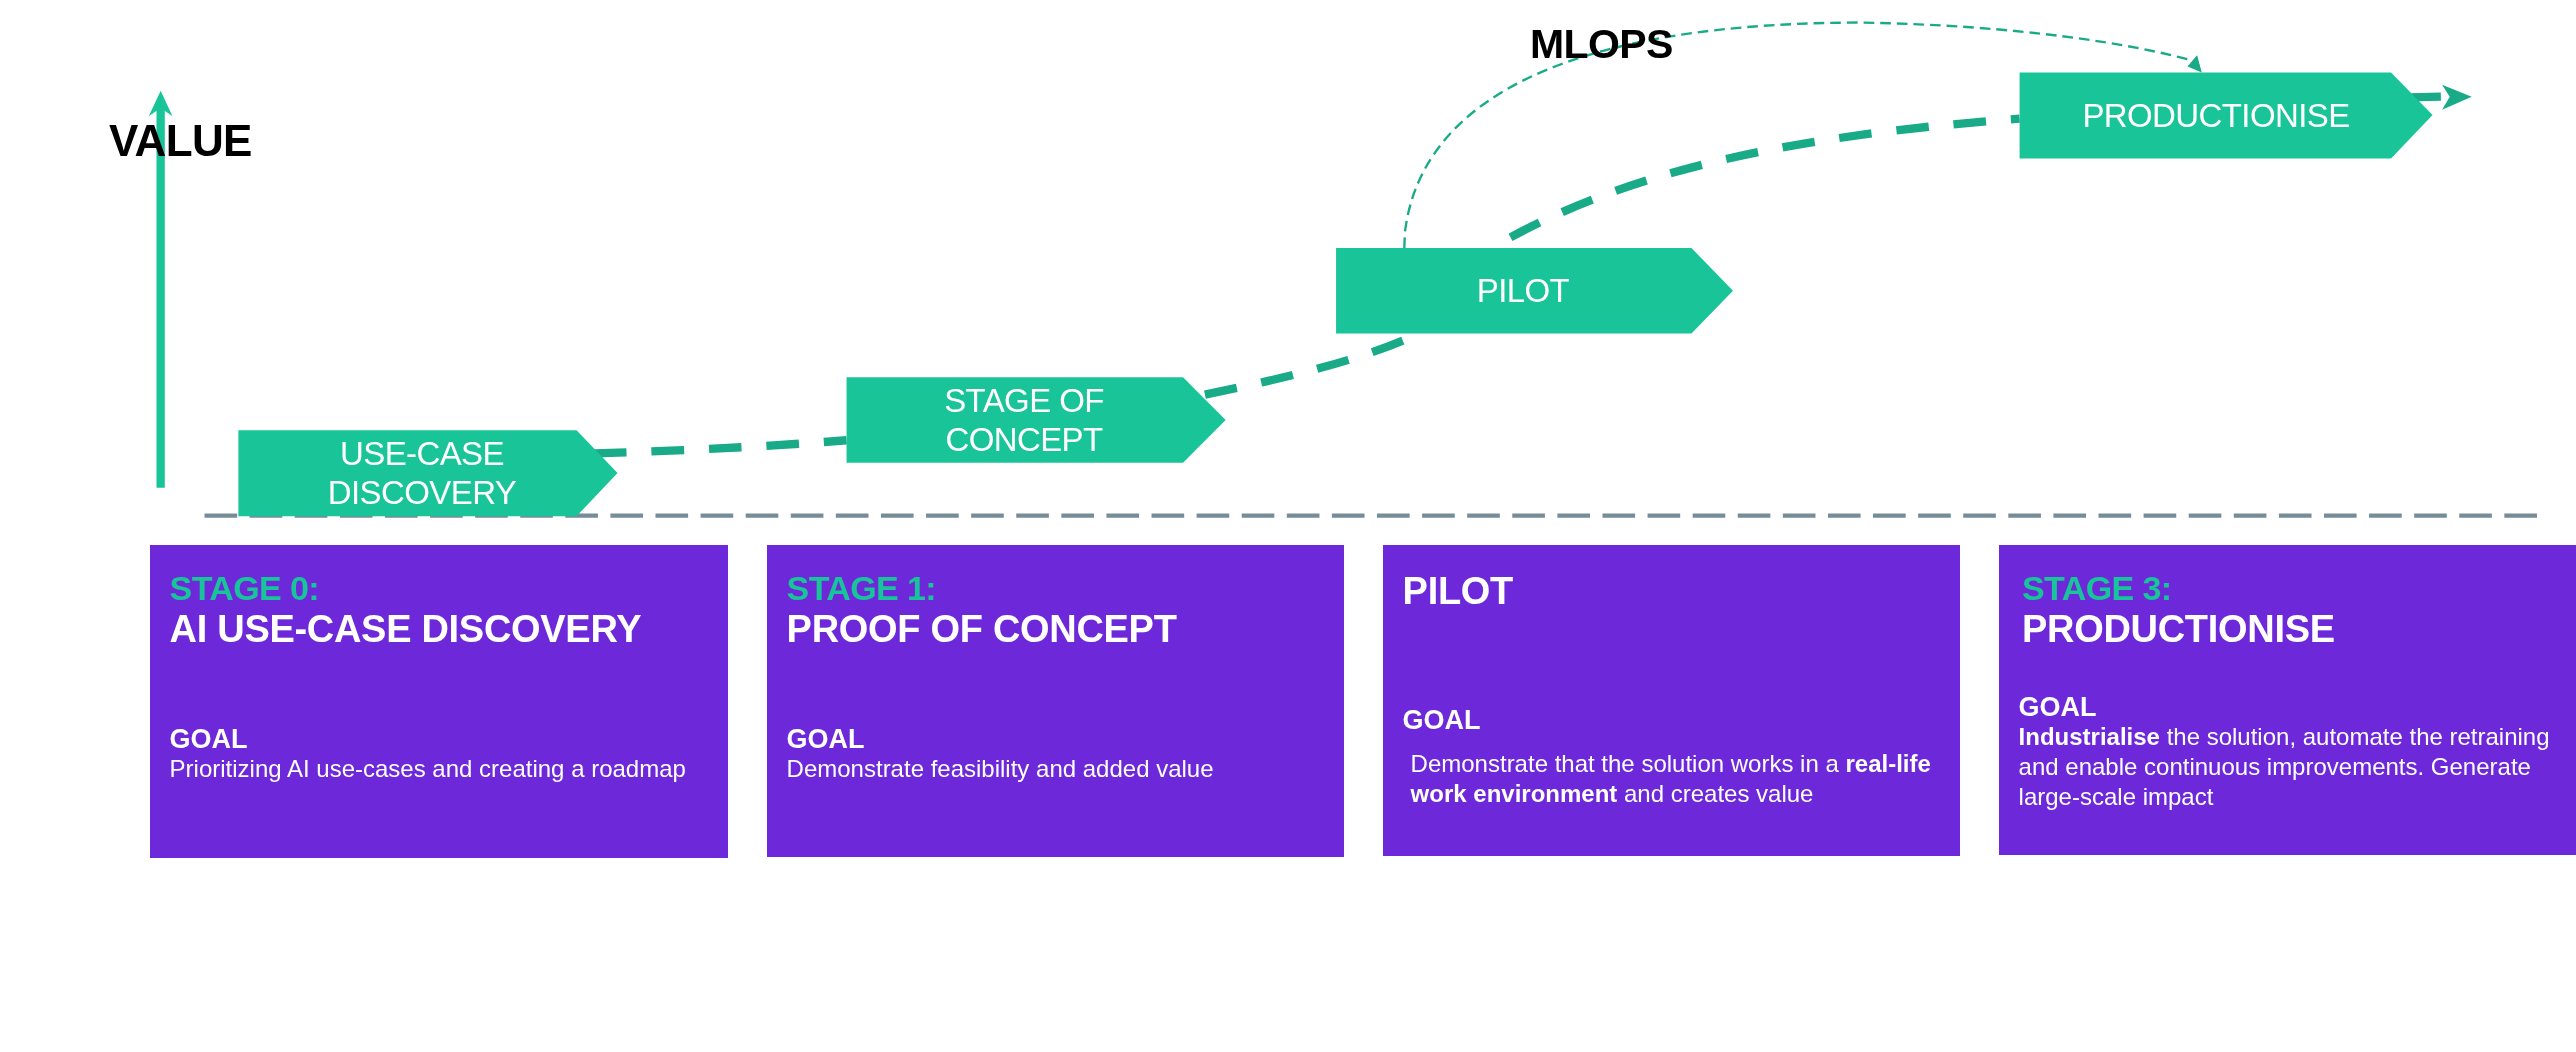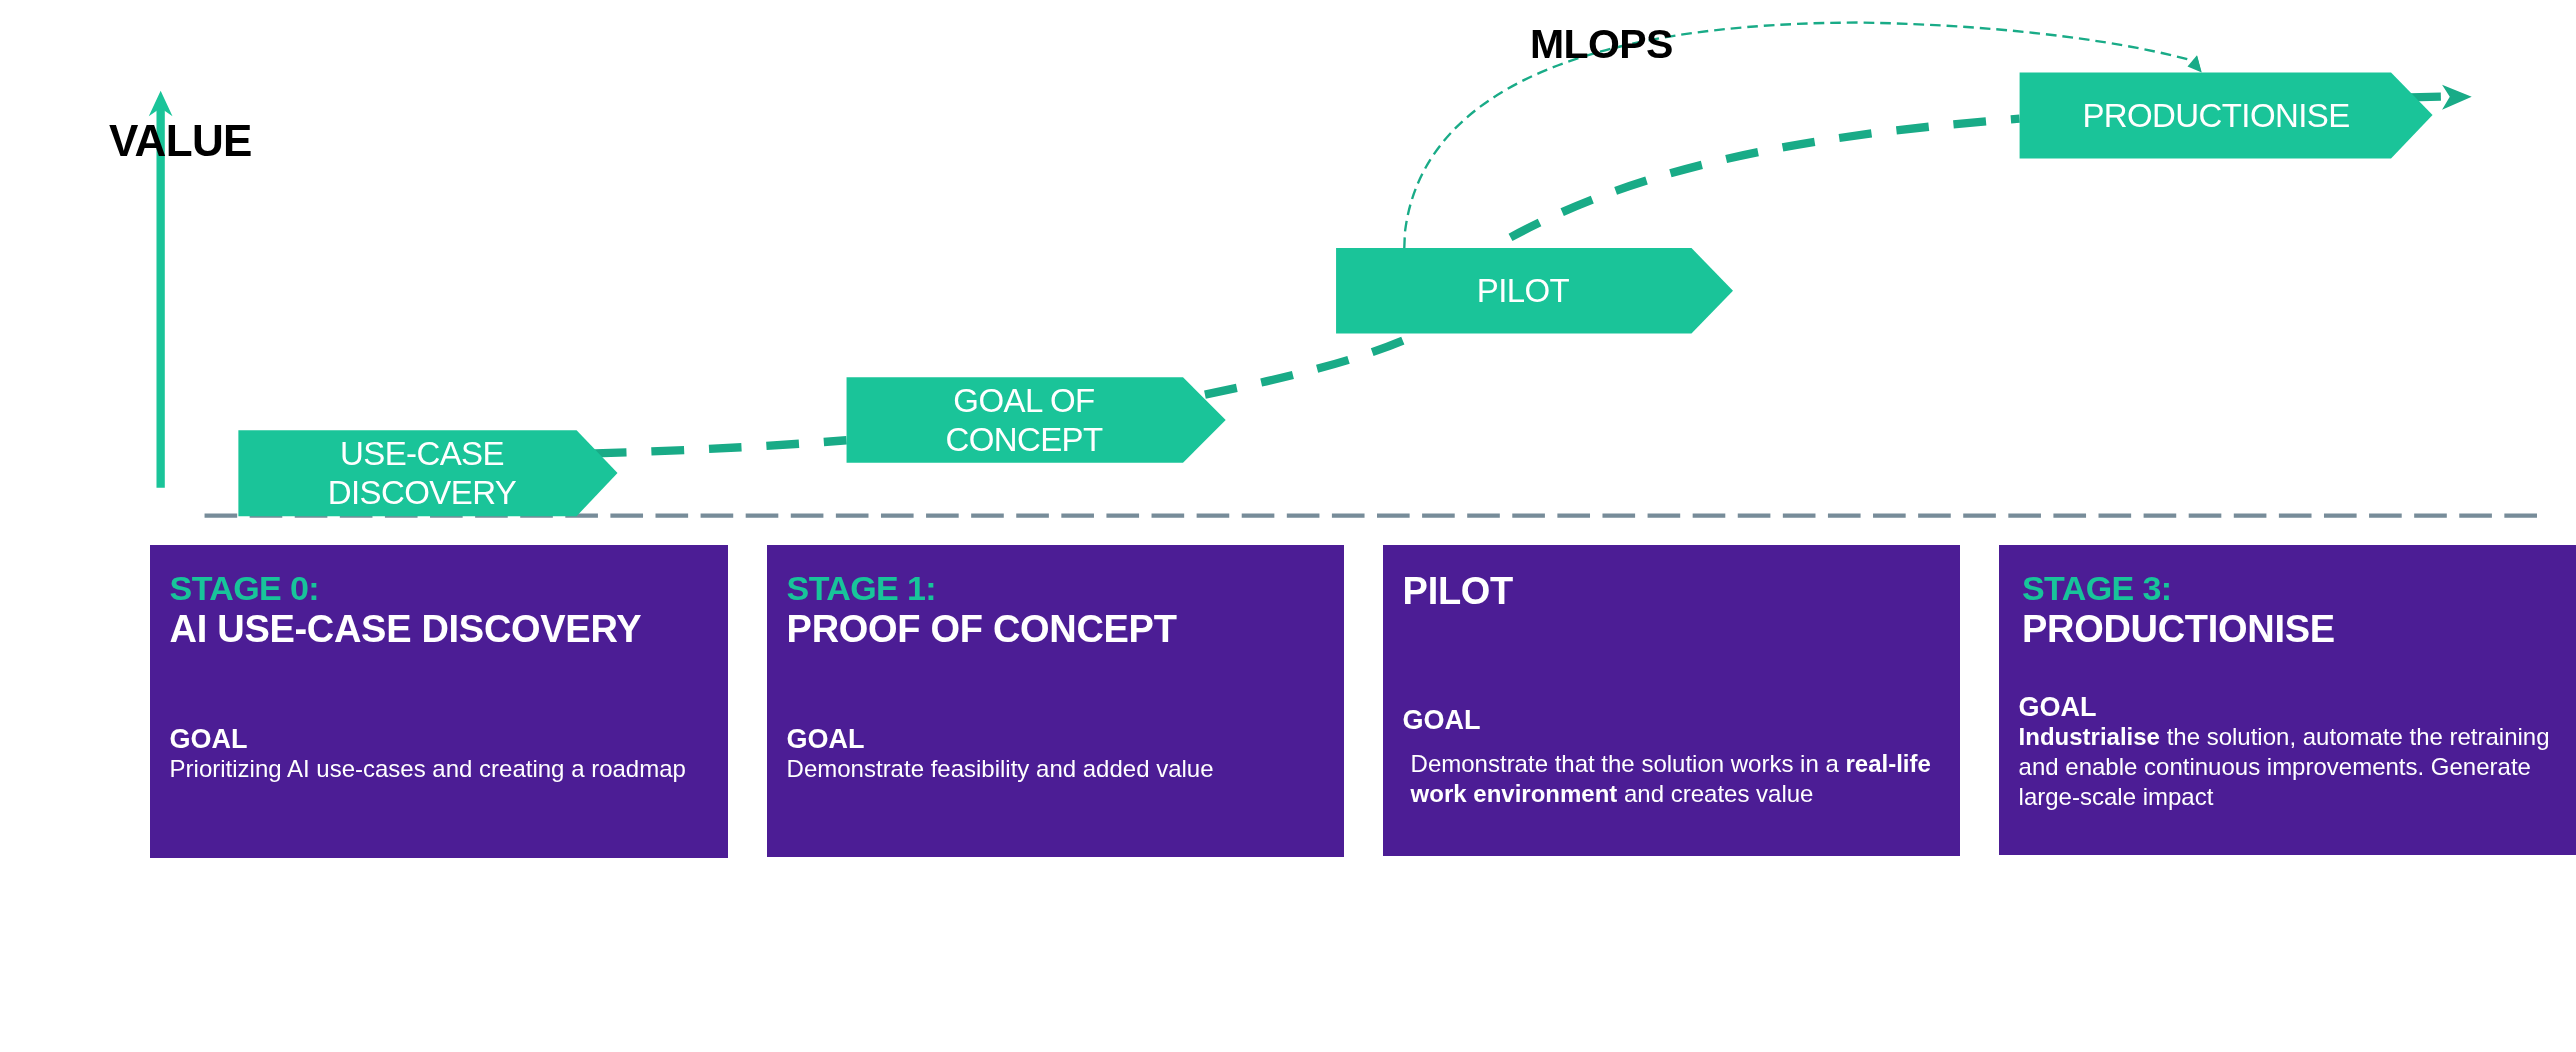--- a/index.html
+++ b/index.html
@@ -47,21 +47,21 @@
       text-align: center;
       color: #ffffff;
       font-size: 33px;
       line-height: 39px;
       letter-spacing: -0.6px;
       box-sizing: border-box;
     }
     .card {
       position: absolute;
       top: 545px;
-      background: #4c1d95;
+      background: #6d28d9;
       color: #ffffff;
       box-sizing: border-box;
       padding: 24px 19px 0 19.6px;
     }
     .card .stage-num {
       font-size: 34px;
       font-weight: bold;
       color: #18c49a;
       line-height: 38px;
       letter-spacing: -0.6px;
@@ -124,21 +124,21 @@
 <div class="mlops-label">MLOPS</div>
 
 <div class="stage-arrow" style="left:238px; top:430px; width:368px; height:86px;">
   <div>
     <div>USE-CASE</div>
     <div>DISCOVERY</div>
   </div>
 </div>
 <div class="stage-arrow" style="left:846px; top:377px; width:356px; height:85px;">
   <div>
-    <div>GOAL OF</div>
+    <div>STAGE OF</div>
     <div>CONCEPT</div>
   </div>
 </div>
 <div class="stage-arrow" style="left:1336px; top:248px; width:374px; height:85px;">
   <div>
     <div>PILOT</div>
   </div>
 </div>
 <div class="stage-arrow" style="left:2020px; top:72px; width:392px; height:86px;">
   <div>

